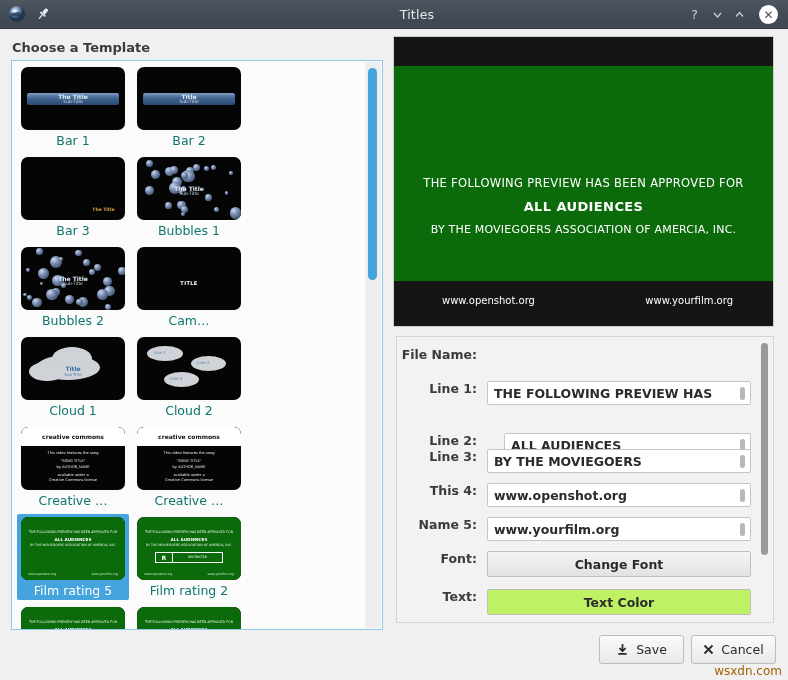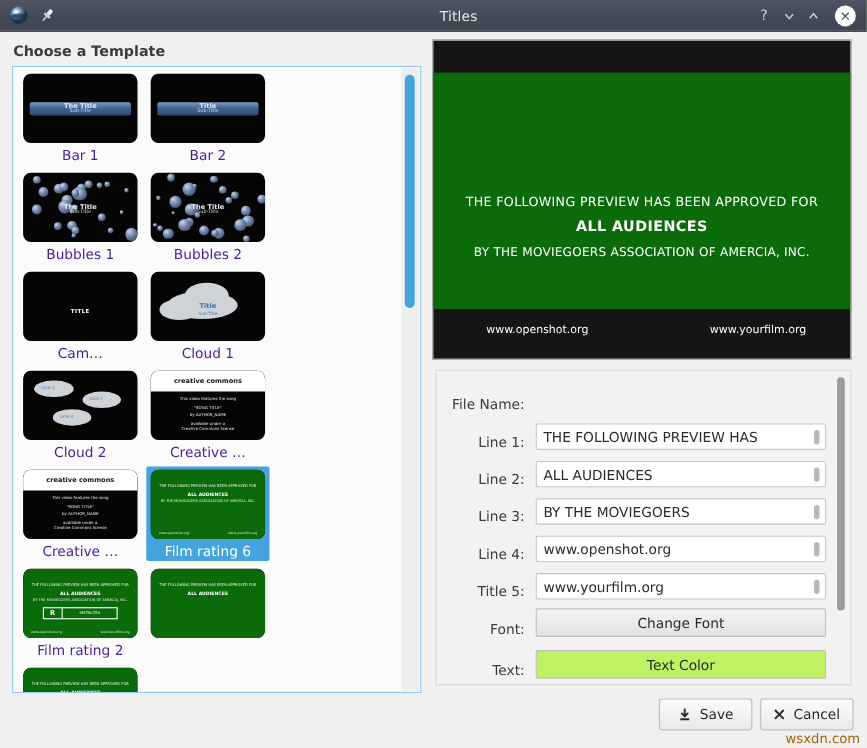--- a/index.html
+++ b/index.html
@@ -54,21 +54,21 @@
     width: 112px; margin: 0 2px 4px 2px;
     display: flex; flex-direction: column; align-items: center;
     padding: 3px 0 2px 0; border-radius: 2px;
   }
   .tpl.selected { background: #45a3dd; }
   .thumb {
     width: 104px; height: 63px; border-radius: 7px; overflow: hidden;
     position: relative; background: #050505;
   }
   .tpl-label {
-    margin-top: 3px; font-size: 12.5px; color: #4c1d95;
+    margin-top: 3px; font-size: 12.5px; color: #0f766e;
     white-space: nowrap; overflow: hidden;
   }
   .tpl.selected .tpl-label { color: #ffffff; }
 
   
   .th-bar { position:absolute; left:6%; right:6%; top:42%; height:19%;
     background: linear-gradient(180deg,#7d9cc0 0%,#3f6491 45%,#2d4a70 100%);
     border-radius:2px; display:flex; flex-direction:column;
     align-items:center; justify-content:center; }
   .th-t1 { color:#dfe8f5; font-size:6px; font-weight:bold; line-height:1.05; }
@@ -132,21 +132,21 @@
   #pv-l4 { position:absolute; left:48px; top: 229px; font-size: 10px; color:#ffffff; }
   #pv-l5 { position:absolute; right:40px; top: 229px; font-size: 10px; color:#ffffff; }
 
   
   #form-frame {
     position: absolute; left: 396px; top: 336px; width: 378px; height: 287px;
     background: #f2f2f2; border: 1px solid #d4d4d4; overflow: hidden;
   }
   .frow {
     position: absolute; left: 0; width: 354px; height: 28px;
-    display: flex; align-items: flex-end;
+    display: flex; align-items: flex-start; font-weight: bold;
   }
   .flabel {
     width: 90px; text-align: right; padding-right: 10px;
     font-size: 12.5px; color: #3b3b3b; white-space: nowrap;
   }
   .finput {
     flex: 1; height: 24px; background: #ffffff;
     border: 1px solid #c6c6c6; border-radius: 2px;
     display: flex; align-items: center; padding: 0 6px;
     font-size: 12.5px; color: #2b2b2b; position: relative;
@@ -244,20 +244,26 @@
         <div class="tpl-label">Bar 1</div>
       </div>
       <div class="tpl">
         <div class="thumb">
           <div class="th-bar">
       <div class="th-t1">Title</div>
       <div class="th-t2">Sub-Title</div>
           </div>
         </div>
         <div class="tpl-label">Bar 2</div>
+      </div>
+      <div class="tpl">
+        <div class="thumb">
+          <div class="th-small-gold">The Title</div>
+        </div>
+        <div class="tpl-label">Bar 3</div>
       </div>
       <div class="tpl">
         <div class="thumb">
           <div class="th-bub" style="left:53.8%;top:10.6%;width:7.4px;height:7.4px;"></div>
           <div class="th-bub" style="left:42.5%;top:46.6%;width:5.2px;height:5.2px;"></div>
           <div class="th-bub" style="left:84.4%;top:54.2%;width:3.7px;height:3.7px;"></div>
           <div class="th-bub" style="left:27.3%;top:71.9%;width:6.7px;height:6.7px;"></div>
           <div class="th-bub" style="left:7.4%;top:45.9%;width:8.9px;height:8.9px;"></div>
           <div class="th-bub" style="left:64.5%;top:14.5%;width:5.1px;height:5.1px;"></div>
           <div class="th-bub" style="left:46.8%;top:16.2%;width:8.0px;height:8.0px;"></div>
@@ -380,21 +386,21 @@
       <div class="tpl selected">
         <div class="thumb">
           <div class="th-green"></div>
       <div class="th-g-l1">THE FOLLOWING PREVIEW HAS BEEN APPROVED FOR</div>
       <div class="th-g-l2">ALL AUDIENCES</div>
       <div class="th-g-l3">BY THE MOVIEGOERS ASSOCIATION OF AMERCIA, INC.</div>
 
       <div class="th-g-b1">www.openshot.org</div>
       <div class="th-g-b2">www.yourfilm.org</div>
         </div>
-        <div class="tpl-label">Film rating 6</div>
+        <div class="tpl-label">Film rating 5</div>
       </div>
       <div class="tpl">
         <div class="thumb">
           <div class="th-green"></div>
       <div class="th-g-l1">THE FOLLOWING PREVIEW HAS BEEN APPROVED FOR</div>
       <div class="th-g-l2">ALL AUDIENCES</div>
       <div class="th-g-l3">BY THE MOVIEGOERS ASSOCIATION OF AMERCIA, INC.</div>
       <div class="th-rate">
         <div class="th-rate-box">R</div>
         <div class="th-rate-txt">RESTRICTED</div>
@@ -441,43 +447,43 @@
       <div class="frow" style="top: 10px;">
         <div class="flabel">File Name:</div>
       </div>
       <div class="frow" style="top: 44px;">
         <div class="flabel">Line 1:</div>
         <div class="finput">
           <span>THE FOLLOWING PREVIEW HAS</span>
           <span class="fpill"></span>
         </div>
       </div>
-      <div class="frow" style="top: 78px;">
+      <div class="frow" style="top: 96px; gap: 17px;">
         <div class="flabel">Line 2:</div>
         <div class="finput">
           <span>ALL AUDIENCES</span>
           <span class="fpill"></span>
         </div>
       </div>
       <div class="frow" style="top: 112px;">
         <div class="flabel">Line 3:</div>
         <div class="finput">
           <span>BY THE MOVIEGOERS</span>
           <span class="fpill"></span>
         </div>
       </div>
       <div class="frow" style="top: 146px;">
-        <div class="flabel">Line 4:</div>
+        <div class="flabel">This 4:</div>
         <div class="finput">
           <span>www.openshot.org</span>
           <span class="fpill"></span>
         </div>
       </div>
       <div class="frow" style="top: 180px;">
-        <div class="flabel">Title 5:</div>
+        <div class="flabel">Name 5:</div>
         <div class="finput">
           <span>www.yourfilm.org</span>
           <span class="fpill"></span>
         </div>
       </div>
       <div class="frow" style="top: 214px;">
         <div class="flabel">Font:</div>
         <div class="fbtn gray">Change Font</div>
       </div>
       <div class="frow" style="top: 252px;">

